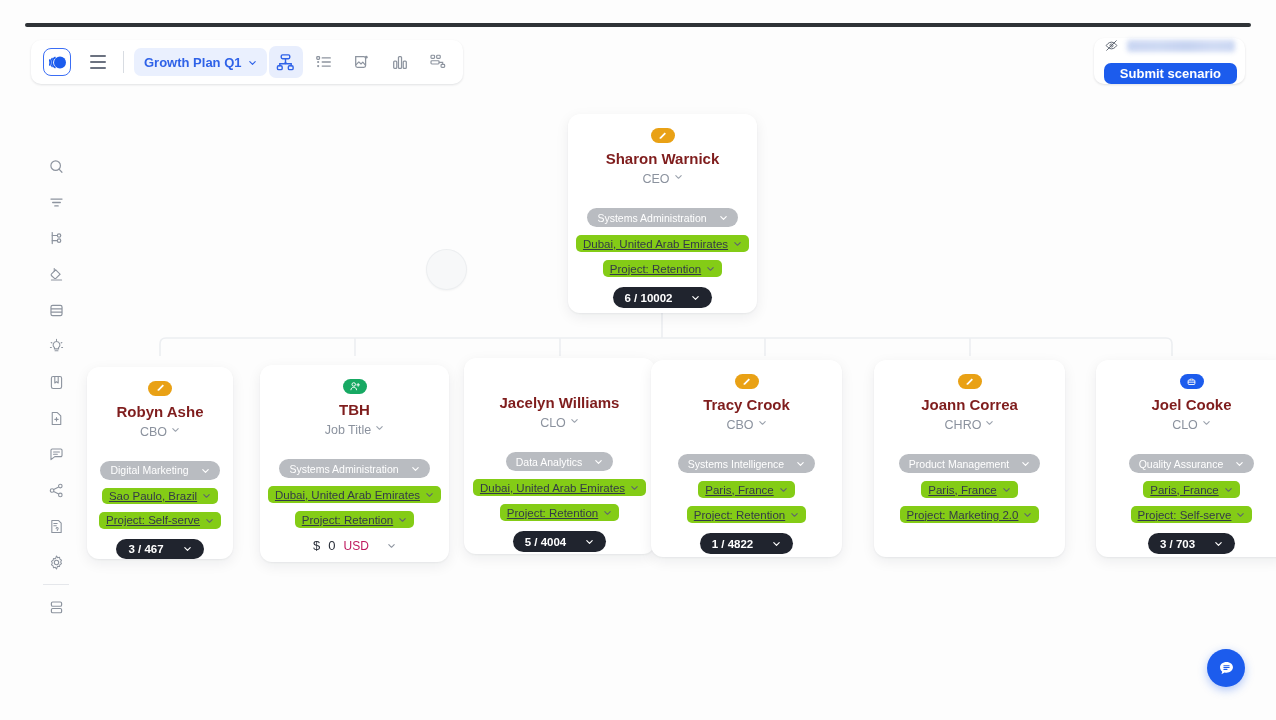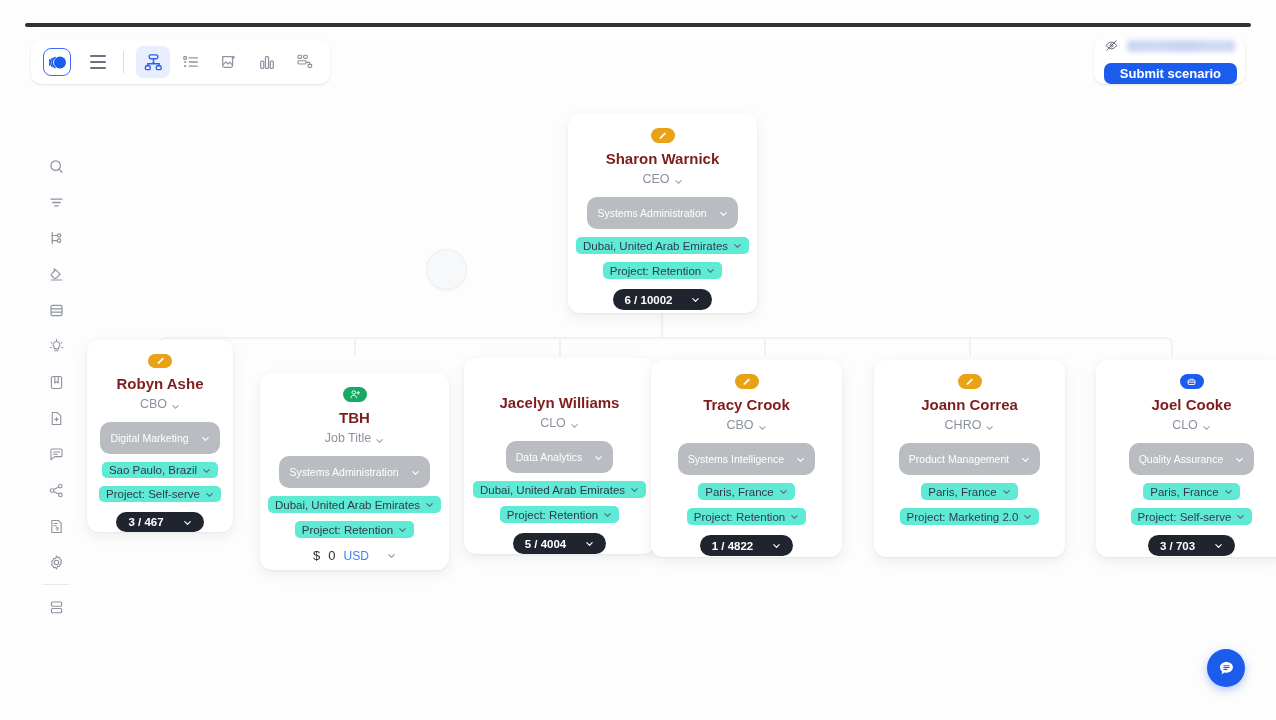--- a/index.html
+++ b/index.html
@@ -116,47 +116,47 @@
   .badge.green  { background: #17a963; }
   .badge.blue   { background: #1c5ced; }
   .badge-spacer { height: 21px; }
 
   .card-name {
     font-size: 15px; font-weight: 700; color: #7f1d1d;
     text-align: center; line-height: 20px; white-space: nowrap;
   }
   .card-title {
     font-size: 12.5px; color: #8b929e; margin-top: 3px;
-    display: flex; align-items: flex-end; gap: 4px; justify-content: center;
+    display: flex; align-items: flex-start; gap: 4px; justify-content: center;
     white-space: nowrap;
   }
   .pill-dept {
-    margin-top: 11px; height: 19px; border-radius: 10px;
+    margin-top: 22px; height: 19px; border-radius: 10px;
     background: #b9bcc1; color: #ffffff;
     font-size: 10.5px; display: flex; align-items: center; gap: 12px;
-    padding: 16px 10px; filter: blur(.45px); white-space: nowrap;
+    padding: 8px 10px; filter: blur(.45px); white-space: nowrap;
   }
   .row-field {
     margin-top: 8px; height: 17px; border-radius: 5px;
-    background: #5eead4; color: #333a47;
+    background: #84cc16; color: #333a47;
     font-size: 11.5px; display: flex; align-items: center; gap: 5px;
-    padding: 0 7px; white-space: nowrap;
+    padding: 0 7px; white-space: nowrap; text-decoration: underline;
   }
   .pill-dark {
     margin-top: 10px; height: 21px; border-radius: 11px;
     background: #20242e; color: #ffffff;
     font-size: 11.5px; font-weight: 600;
     display: flex; align-items: center; gap: 19px; padding: 0 12px;
     white-space: nowrap;
   }
   .money-row {
     margin-top: 10px; display: flex; align-items: center; gap: 8px;
     font-size: 13px; color: #2a2f3a; white-space: nowrap;
   }
-  .money-row .cur { color: #3b82f6; font-size: 12px; }
+  .money-row .cur { color: #be185d; font-size: 12px; }
 
   .chev { display: inline-block; width: 9px; height: 9px; flex: none; }
 
   
   svg.links { position: absolute; inset: 0; pointer-events: none; }
 
   
   .chat-fab {
     position: absolute; right: 31px; bottom: 33px;
     width: 38px; height: 38px; border-radius: 50%;
@@ -182,20 +182,26 @@
     </div>
 
     <div class="hamburger">
       <span></span>
         <span></span>
         <span></span>
     </div>
 
     <div class="tb-divider"></div>
 
+    <div class="plan-chip">
+      <span>Growth Plan Q1</span>
+      <svg class="chev" viewBox="0 0 10 10">
+        <path d="M2 4l3 3 3-3" fill="none" stroke="#2f62e8" stroke-width="1.3" stroke-linecap="round" stroke-linejoin="round"></path>
+      </svg>
+    </div>
 
     <div class="tb-icon active">
       <svg width="19" height="19" viewBox="0 0 20 20">
         <rect x="5.5" y="2" width="9" height="4" rx="1.4" fill="none" stroke="#2f62e8" stroke-width="1.5"></rect>
         <rect x="1.5" y="13.5" width="5" height="4" rx="1.3" fill="none" stroke="#2f62e8" stroke-width="1.5"></rect>
         <rect x="13" y="13.5" width="5" height="4" rx="1.3" fill="none" stroke="#2f62e8" stroke-width="1.5"></rect>
         <path d="M10 6v4M4 13.5v-2.2h12v2.2M10 10v1" stroke="#2f62e8" stroke-width="1.5" fill="none" stroke-linecap="round"></path>
         <circle cx="10" cy="10.6" r="1.2" fill="#2f62e8"></circle>
       </svg>
     </div>
@@ -379,21 +385,21 @@
           </svg>
       </div>
       <div class="pill-dark">
         <span>6 / 10002</span>
         <svg class="chev" viewBox="0 0 10 10">
             <path d="M2 4l3 3 3-3" fill="none" stroke="#fff" stroke-width="1.3" stroke-linecap="round" stroke-linejoin="round"></path>
           </svg>
       </div>
     </div>
 
-    <div class="card" style="left:87px; top:340px; width:146px; height:192px;">
+    <div class="card" style="left:87px; top:367px; width:146px; height:192px;">
       <div class="badge orange">
         <svg width="11" height="10" viewBox="0 0 12 12">
             <path d="M8.6 1.9l1.5 1.5-5.6 5.6-2 .5.5-2z" fill="#fff"></path>
           </svg>
       </div>
       <div class="card-name">Robyn Ashe</div>
       <div class="card-title">
         <span>CBO</span>
         <svg class="chev" viewBox="0 0 10 10">
             <path d="M2 4l3 3 3-3" fill="none" stroke="#9aa1ac" stroke-width="1.2" stroke-linecap="round" stroke-linejoin="round"></path>
@@ -418,21 +424,21 @@
           </svg>
       </div>
       <div class="pill-dark">
         <span>3 / 467</span>
         <svg class="chev" viewBox="0 0 10 10">
             <path d="M2 4l3 3 3-3" fill="none" stroke="#fff" stroke-width="1.3" stroke-linecap="round" stroke-linejoin="round"></path>
           </svg>
       </div>
     </div>
 
-    <div class="card" style="left:260px; top:373px; width:189px; height:197px;">
+    <div class="card" style="left:260px; top:365px; width:189px; height:197px;">
       <div class="badge green">
         <svg width="12" height="11" viewBox="0 0 14 14">
           <circle cx="5.4" cy="4.4" r="2.2" fill="none" stroke="#fff" stroke-width="1.2"></circle>
           <path d="M1.8 11.2c0-2 1.6-3.2 3.6-3.2s3.6 1.2 3.6 3.2" fill="none" stroke="#fff" stroke-width="1.2" stroke-linecap="round"></path>
           <path d="M11 3.2v3.4M9.3 4.9h3.4" stroke="#fff" stroke-width="1.2" stroke-linecap="round"></path>
         </svg>
       </div>
       <div class="card-name">TBH</div>
       <div class="card-title">
         <span>Job Title</span>

